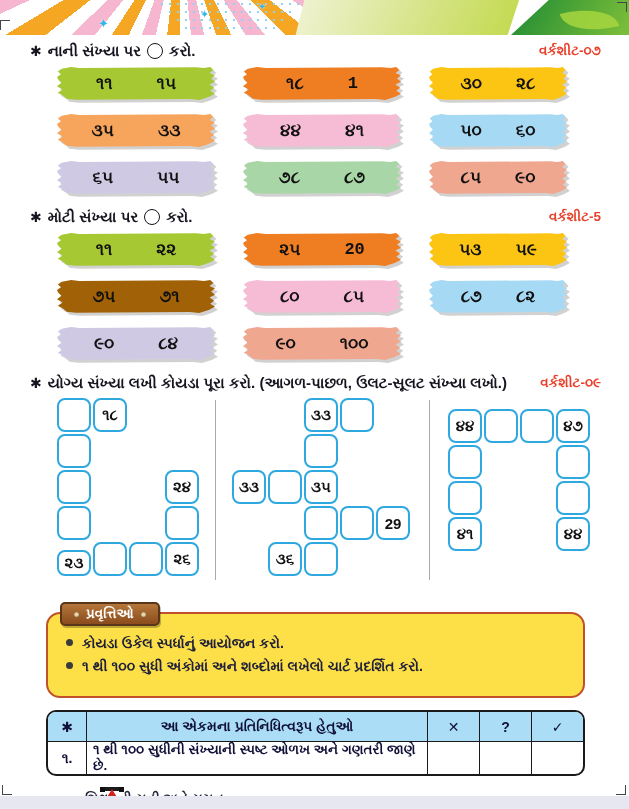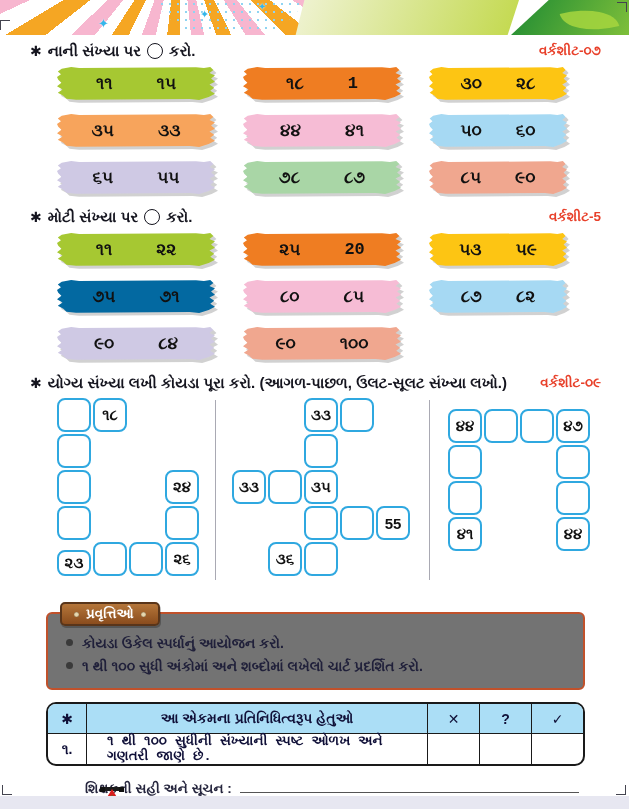--- a/index.html
+++ b/index.html
@@ -45,39 +45,39 @@
   .pzcol1{width:158px;} .pzcol2{width:213px;padding-left:16px;box-sizing:border-box;}
   .pzcol3{flex:1;padding-left:18px;box-sizing:border-box;}
   .pzdiv{width:0;border-left:1.6px solid #a9a9b3;margin-top:2px;height:180px;}
   .puzzle{display:grid;gap:2px;}
   .pz3{margin-top:11px;}
   .pcell{border:2px solid #2fa8e0;border-radius:8px;background:#fff;
          display:flex;align-items:center;justify-content:center;
          font-weight:bold;font-size:15px;color:#111;}
 
   
-  .actbox{position:relative;margin:26px 44px 0 46px;border:2.5px solid #c1512b;border-radius:6px;
-          background:#737373;padding:16px 16px 10px 18px;}
+  .actbox{position:relative;margin:26px 44px 0 46px;border:2.5px solid #c1512b;border-radius:14px;
+          background:#fde047;padding:16px 16px 18px 18px;}
   .acttab{position:absolute;left:12px;top:-12px;display:inline-flex;align-items:center;gap:7px;
           background:linear-gradient(#b5763a,#8a4c1d);border:2px solid #59351a;border-radius:5px;
           color:#fff;font-weight:bold;font-size:13.5px;padding:2px 12px;box-shadow:1px 2px 0 rgba(0,0,0,.25);}
   .screw{width:5px;height:5px;border-radius:50%;background:#e8d9b0;box-shadow:inset 0 0 1px #3a2409;}
   .actbox ul{list-style:none;margin:2px 0 0 0;padding:0;}
   .actbox li{display:flex;align-items:baseline;gap:9px;font-weight:bold;font-size:14px;color:#20203a;line-height:23px;}
   .dot{width:7px;height:7px;border-radius:50%;background:#3a3a3a;flex:none;position:relative;top:-2px;}
 
   
   .objtable{margin:12px 44px 0 46px;border:2px solid #1a1a1a;border-radius:10px;overflow:hidden;background:#fff;}
   .trow{display:grid;grid-template-columns:38px 1fr 52px 52px 52px;}
   .thead{background:#abdef6;}
   .tc{border-left:1.6px solid #1a1a1a;display:flex;align-items:center;justify-content:center;
       min-height:29px;font-weight:bold;font-size:14px;color:#101038;}
   .tc:first-child{border-left:none;}
   .trow + .trow .tc{border-top:1.6px solid #1a1a1a;}
-  .tc.left{justify-content:flex-start;padding-left:20px;font-size:13.5px;font-family:Liberation Mono, monospace;}
+  .tc.left{justify-content:flex-start;padding-left:6px;font-size:13.5px;}
 
   
   .sigrow{display:flex;align-items:baseline;margin:14px 50px 0 85px;font-size:13.5px;color:#26263e;}
   .siglabel{font-weight:bold;white-space:nowrap;}
   .sigline{flex:1;border-bottom:1.6px solid #555;margin-left:8px;height:12px;}
   .mascot{position:absolute;left:97px;top:787px;}
   .botstrip{position:absolute;left:0;bottom:0;width:629px;height:13px;background:#e7e7f1;}
   .crop{position:absolute;width:9px;height:9px;border:0 solid #44444f;}
   .cr-tl{left:0;top:20px;border-left-width:1.5px;border-top-width:1.5px;}
   .cr-tr{right:2px;top:2px;border-right-width:1.5px;border-top-width:1.5px;}
@@ -189,21 +189,21 @@
           <span>20</span>
         </div>
       </div>
     <div class="bar-sh">
         <div class="bar" style="background: rgb(253, 197, 19);">
           <span>૫૩</span>
           <span>૫૯</span>
         </div>
       </div>
     <div class="bar-sh">
-        <div class="bar" style="background: #0369a1;">
+        <div class="bar" style="background: #a16207;">
           <span>૭૫</span>
           <span>૭૧</span>
         </div>
       </div>
     <div class="bar-sh">
         <div class="bar" style="background: rgb(246, 188, 213);">
           <span>૮૦</span>
           <span>૮૫</span>
         </div>
       </div>
@@ -254,21 +254,21 @@
     <div class="pzcol2">
         <div class="puzzle" style="grid-template-rows: repeat(5, 34px); grid-template-columns: repeat(5, 34px);">
           <div class="pcell" style="grid-area: 1 / 3; border-color: rgb(47, 168, 224);">૩૩</div>
           <div class="pcell" style="grid-area: 1 / 4; border-color: rgb(47, 168, 224);"></div>
           <div class="pcell" style="grid-area: 2 / 3; border-color: rgb(47, 168, 224);"></div>
           <div class="pcell" style="grid-area: 3 / 1; border-color: rgb(47, 168, 224);">૩૩</div>
           <div class="pcell" style="grid-area: 3 / 2; border-color: rgb(47, 168, 224);"></div>
           <div class="pcell" style="grid-area: 3 / 3; border-color: rgb(47, 168, 224);">૩૫</div>
           <div class="pcell" style="grid-area: 4 / 3; border-color: rgb(47, 168, 224);"></div>
           <div class="pcell" style="grid-area: 4 / 4; border-color: rgb(47, 168, 224);"></div>
-          <div class="pcell" style="grid-area: 4 / 5; border-color: rgb(47, 168, 224);">55</div>
+          <div class="pcell" style="grid-area: 4 / 5; border-color: rgb(47, 168, 224);">29</div>
           <div class="pcell" style="grid-area: 5 / 2; border-color: rgb(47, 168, 224);">૩૬</div>
           <div class="pcell" style="grid-area: 5 / 3; border-color: rgb(47, 168, 224);"></div>
         </div>
       </div>
     <div class="pzdiv"></div>
     <div class="pzcol3">
         <div class="puzzle pz3" style="grid-template-rows: repeat(4, 34px); grid-template-columns: repeat(4, 34px);">
           <div class="pcell" style="grid-area: 1 / 1; border-color: rgb(47, 168, 224);">૪૪</div>
           <div class="pcell" style="grid-area: 1 / 2; border-color: rgb(47, 168, 224);"></div>
           <div class="pcell" style="grid-area: 1 / 3; border-color: rgb(47, 168, 224);"></div>

